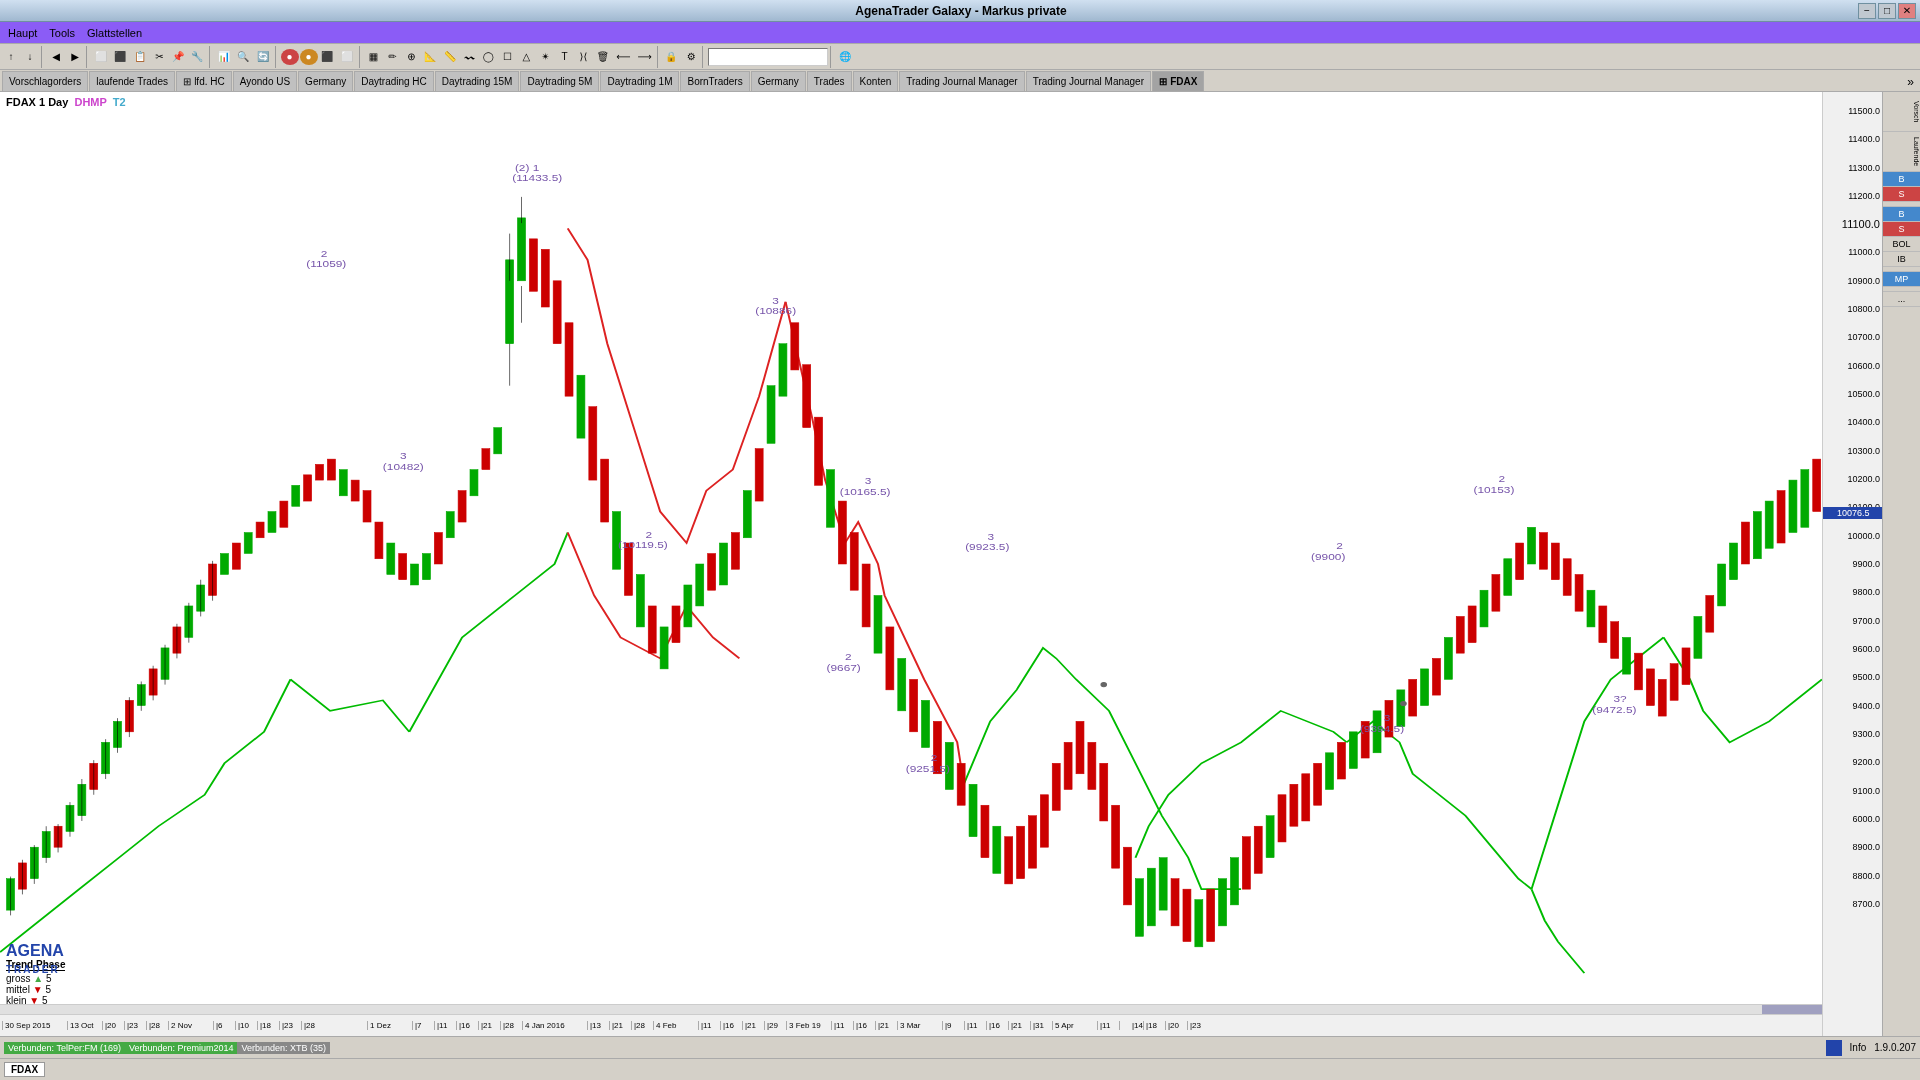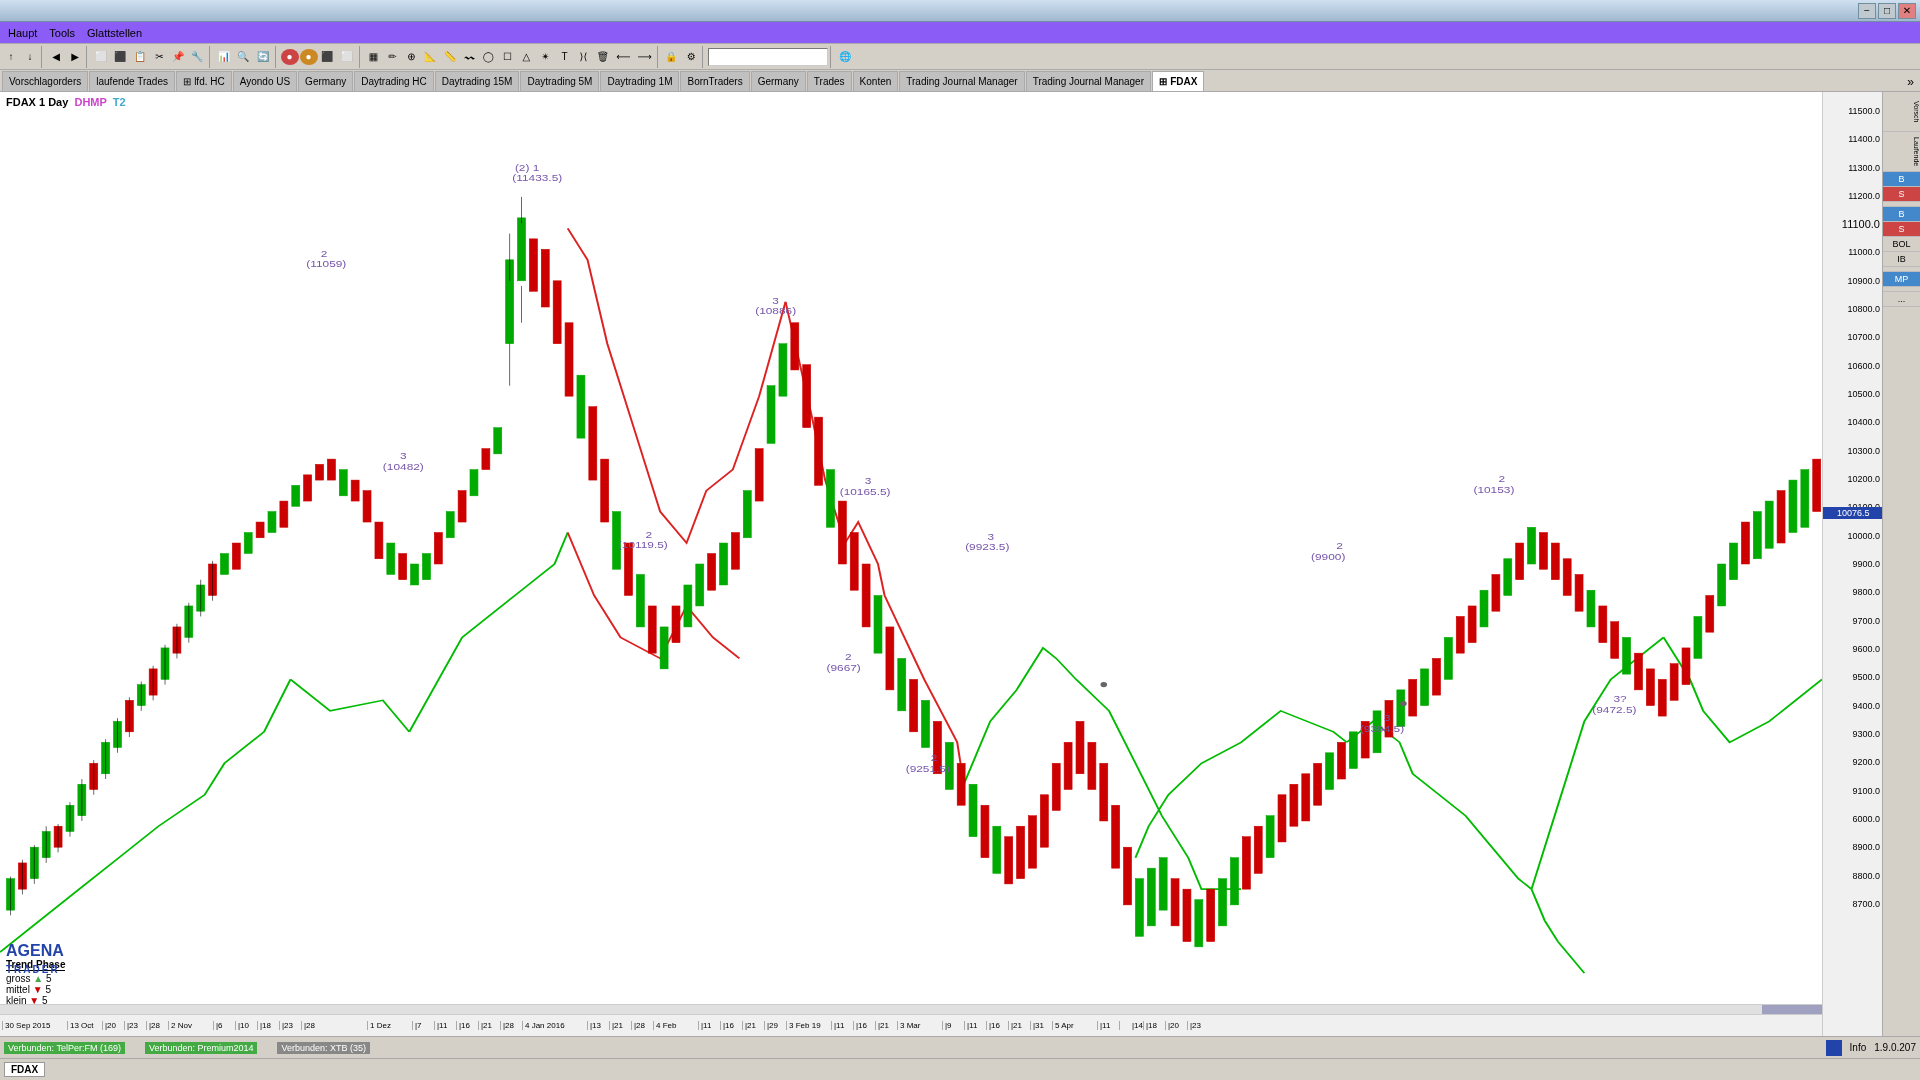--- a/index.html
+++ b/index.html
@@ -85,21 +85,21 @@
       padding: 0 6px;
       background: #c0c0c0;
       border: 1px solid #aaa;
       border-bottom: none;
       font-size: 10px;
       cursor: pointer;
       display: flex; align-items: center;
       white-space: nowrap;
       margin-right: 1px;
     }
-    .tab.active { background: #ffffff; font-weight: bold; margin-top: 33px; }
+    .tab.active { background: #a3a3a3; font-weight: bold; margin-top: 33px; }
     .tab-arrow { margin-left: auto; padding: 2px 4px; cursor: pointer; font-size: 12px; }
 
     
     #main {
       display: flex;
       height: calc(1080px - 22px - 22px - 26px - 22px - 22px - 22px);
       
     }
 
     
@@ -169,21 +169,21 @@
 
     
     #statusbar {
       height: 22px;
       background: #d4d0c8;
       border-top: 1px solid #aaa;
       display: flex;
       align-items: center;
       padding: 0 4px;
       font-size: 10px;
-      gap: 20px;
+      gap: 0;
     }
     .status-green { background: #44aa44; color: white; padding: 1px 4px; font-size: 9px; }
     .status-gray { background: #888; color: white; padding: 1px 4px; font-size: 9px; }
 
     
     #bottombar {
       height: 22px;
       background: #d4d0c8;
       border-top: 1px solid #aaa;
       display: flex;
@@ -265,20 +265,21 @@
       width: 60px;
       height: 100%;
       background: #a0a0c0;
     }
   </style>
 </head>
 <body>
 
 <div id="titlebar">
   <span style="width:60px"></span>
+  <span class="title">AgenaTrader Galaxy - Markus private</span>
   <div class="win-controls">
     <div class="win-btn">−</div>
     <div class="win-btn">□</div>
     <div class="win-btn" style="background:#e08080;">✕</div>
   </div>
 </div>
 
 <div id="menubar">
   <div class="menu-item">Haupt</div>
   <div class="menu-item">Tools</div>

